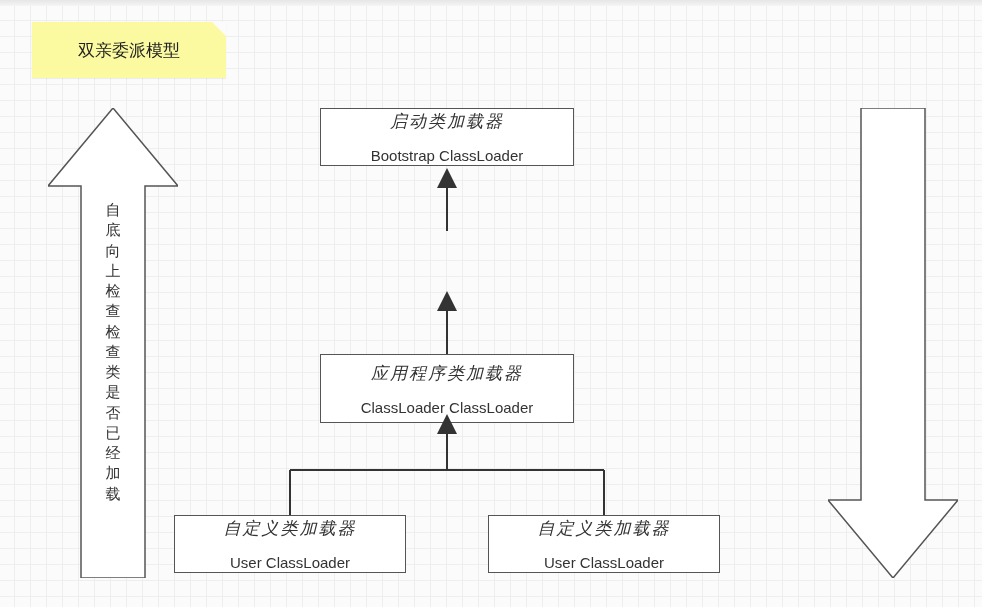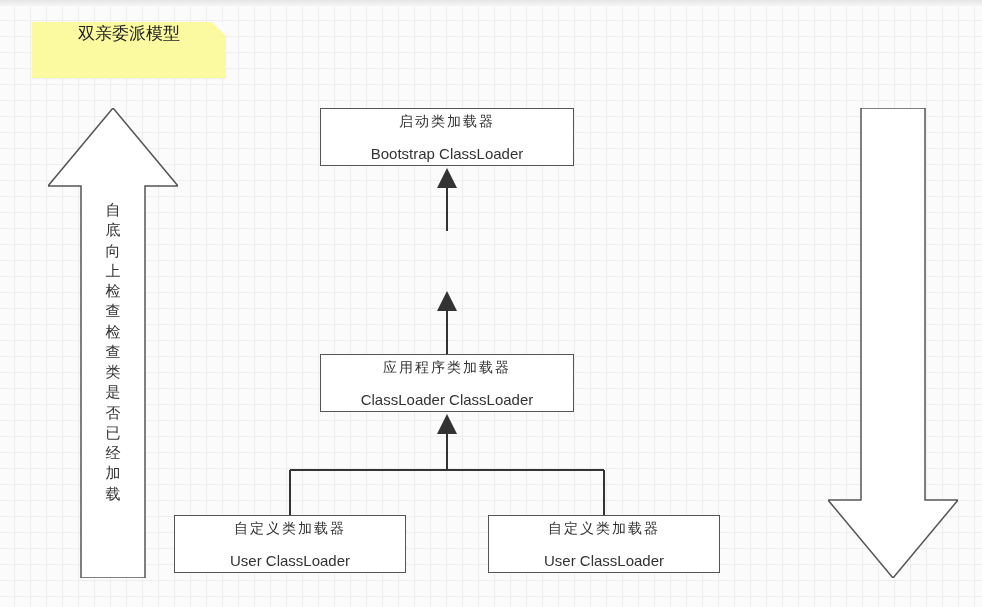--- a/index.html
+++ b/index.html
@@ -34,20 +34,21 @@
 
   
   .sticky {
     position: absolute;
     left: 32px;
     top: 22px;
     width: 194px;
     height: 56px;
     background: #fbfaa0;
     display: flex;
+    align-items: center;
     justify-content: center;
     font-size: 17px;
     color: #222;
     box-shadow: 0 1px 1px rgba(0,0,0,0.05);
   }
   .sticky::after {
     content: "";
     position: absolute;
     right: 0; top: 0;
     border-style: solid;
@@ -59,26 +60,26 @@
   .box {
     position: absolute;
     border: 1.5px solid #555;
     background: #fff;
     display: flex;
     flex-direction: column;
     align-items: center;
     justify-content: center;
     color: #333;
   }
-  .box .line1 { font-size: 14px; letter-spacing: 2px; }
+  .box .line1 { font-size: 17px; letter-spacing: 2px; font-style: italic; }
   .box .line2 { font-size: 15px; margin-top: 14px; }
 
   .box-bootstrap { left: 320px; top: 108px; width: 254px; height: 58px; }
   .box-extension { left: 320px; top: 231px; width: 254px; height: 58px; }
-  .box-application{ left: 320px; top: 354px; width: 254px; height: 58px; }
+  .box-application{ left: 320px; top: 354px; width: 254px; height: 69px; }
   .box-user-left  { left: 174px; top: 515px; width: 232px; height: 58px; }
   .box-user-right { left: 488px; top: 515px; width: 232px; height: 58px; }
 
   
   .side-arrow {
     position: absolute;
     fill: #fff;
     stroke: #555;
     stroke-width: 1.5;
   }

